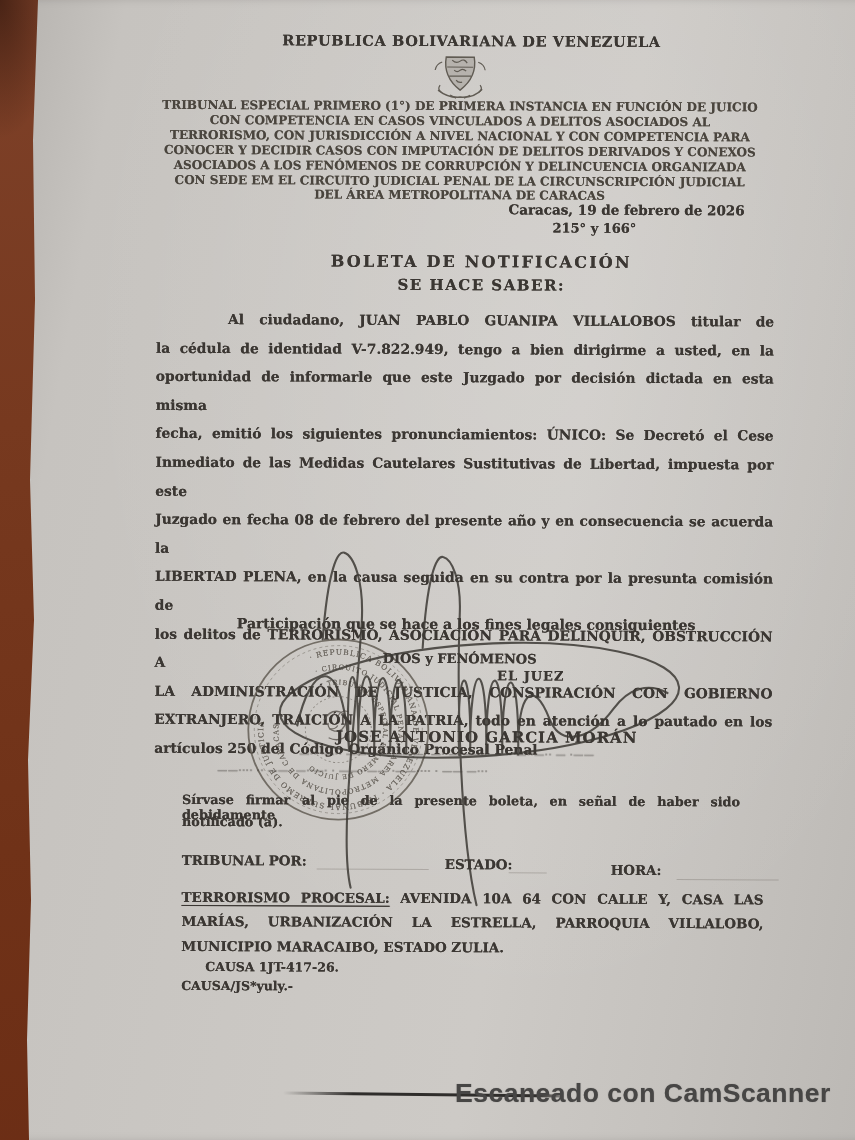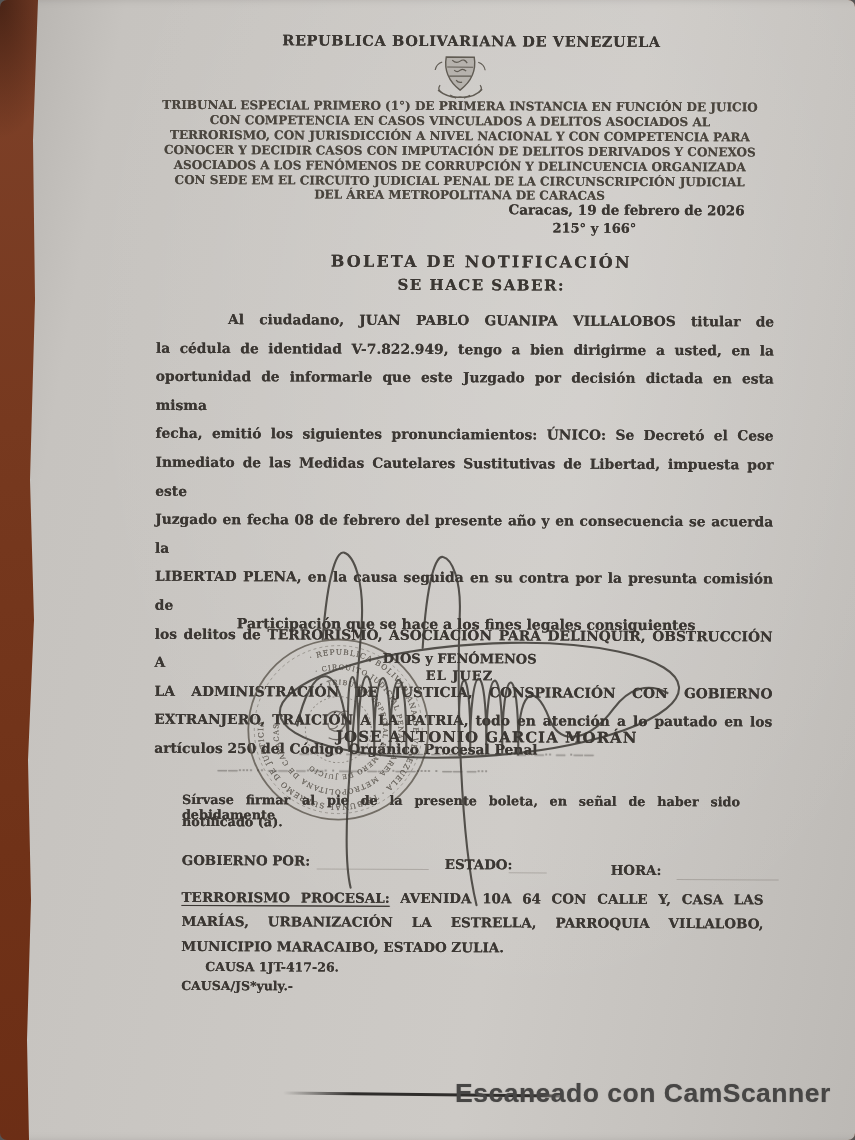--- a/index.html
+++ b/index.html
@@ -1,18 +1,18 @@
 <!DOCTYPE html>
 <html><head>
 <meta charset="utf-8">
 <style>
   html,body{margin:0;padding:0;background:#555;}
   .shot{position:relative;width:855px;height:1140px;overflow:hidden;
         background:linear-gradient(175deg,#7e4129 0%,#77391f 35%,#703218 70%,#6b2d15 100%);
-        font-family:"DejaVu Serif","Liberation Serif",serif;border-radius:7px;}
+        font-family:"DejaVu Serif","Liberation Serif",serif;}
   .wood-shade{position:absolute;left:0;top:0;width:60px;height:140px;
         background:radial-gradient(ellipse at 0% 0%,rgba(30,12,6,.55),rgba(0,0,0,0) 70%);}
   .paper{position:absolute;left:0;top:0;width:855px;height:1140px;
         background:
           radial-gradient(ellipse at 62% 30%,rgba(255,255,255,.14),rgba(0,0,0,0) 60%),
           linear-gradient(100deg,#b5b2ae 0%,#c6c3bf 12%,#cbc8c4 45%,#cdcac6 62%,#c5c2be 82%,#bcb9b5 100%);
         clip-path:polygon(38px 0,855px 0,855px 1140px,29px 1140px,27px 1040px,31px 900px,28px 760px,34px 620px,30px 480px,35px 300px,33px 140px,38px 0);
         box-shadow:inset 10px 0 14px -8px rgba(20,10,5,.5);}
   .ink{color:#3b3733;text-shadow:0 0 .5px rgba(48,42,36,.85);}
   .abs{position:absolute;}
@@ -27,21 +27,21 @@
   .boleta{left:255px;top:252px;width:450px;text-align:center;font-weight:bold;font-size:16px;letter-spacing:2.2px;white-space:nowrap;}
   .sehace{left:255px;top:276px;width:450px;text-align:center;font-weight:bold;font-size:15px;letter-spacing:1.5px;}
 
   .bodytext{left:155px;top:306px;width:618px;font-weight:bold;font-size:13.8px;line-height:28.6px;}
   .bline{text-align:justify;text-align-last:justify;white-space:normal;}
   .bline.first{text-indent:72px;}
   .bline.last{text-align-last:left;}
   .participacion{left:237px;top:616px;font-weight:bold;font-size:14px;white-space:nowrap;}
 
   .dios{left:355px;top:651px;width:210px;text-align:center;font-weight:bold;font-size:13px;white-space:nowrap;}
-  .eljuez{left:355px;top:668px;width:210px;text-align:center;font-weight:bold;font-size:13px;letter-spacing:1px;}
+  .eljuez{left:355px;top:668px;width:210px;text-align:right;font-weight:bold;font-size:13px;letter-spacing:1px;}
   .judgename{left:320px;top:728px;width:335px;text-align:center;font-weight:bold;font-size:15px;letter-spacing:1px;white-space:nowrap;}
   .faintnote{color:#3b3733;opacity:.38;filter:blur(.7px);font-size:10.5px;white-space:nowrap;font-weight:bold;}
   .fn1{left:300px;top:748px;}
   .fn2{left:218px;top:765px;}
 
   .sirvase1{left:183px;top:793px;width:558px;font-weight:bold;font-size:12.8px;text-align:justify;text-align-last:justify;}
   .sirvase2{left:183px;top:815px;font-weight:bold;font-size:12.8px;}
   .lbl{font-weight:bold;font-size:13.4px;white-space:nowrap;}
   .recibido{left:183px;top:853px;}
   .fechal{left:446px;top:856px;}
@@ -159,21 +159,21 @@
         <path d="M 158,186 C 170,128 202,104 210,212 C 204,118 220,108 219,210 C 218,116 236,108 235,211 C 234,118 252,110 251,212 C 250,120 268,112 267,213"></path>
         <path d="M 320,215 C 316,120 332,112 331,212 C 330,118 348,110 347,213 C 346,120 364,112 363,214 C 362,122 380,114 379,215 C 378,150 394,138 410,178 C 422,208 452,198 474,168 C 490,146 510,142 528,152"></path>
         <path d="M 183,100 C 188,28 198,11 204,13 C 214,16 224,42 222,82 C 217,170 200,300 212,348"></path>
         <path d="M 283,108 C 287,38 296,15 303,17 C 312,19 321,40 320,72 C 317,160 322,300 338,365"></path>
       </g>
     </svg>
 
     <div class="abs sirvase1">Sírvase firmar al pie de la presente boleta, en señal de haber sido debidamente</div>
     <div class="abs sirvase2">notificado (a).</div>
 
-    <div class="abs lbl recibido">GOBIERNO POR:</div>
+    <div class="abs lbl recibido">TRIBUNAL POR:</div>
     <div class="abs lbl fechal">ESTADO:</div>
     <div class="abs lbl horal">HORA:</div>
     <div class="abs fillline ul1"></div>
     <div class="abs fillline ul2"></div>
     <div class="abs fillline ul3"></div>
 
     <div class="abs domicile">
       <div class="dline"><span class="du">TERRORISMO PROCESAL:</span> <span>AVENIDA 10A 64 CON CALLE Y, CASA LAS</span></div>
       <div class="dline">MARÍAS, URBANIZACIÓN LA ESTRELLA, PARROQUIA VILLALOBO,</div>
       <div class="dline last">MUNICIPIO MARACAIBO, ESTADO ZULIA.</div>

